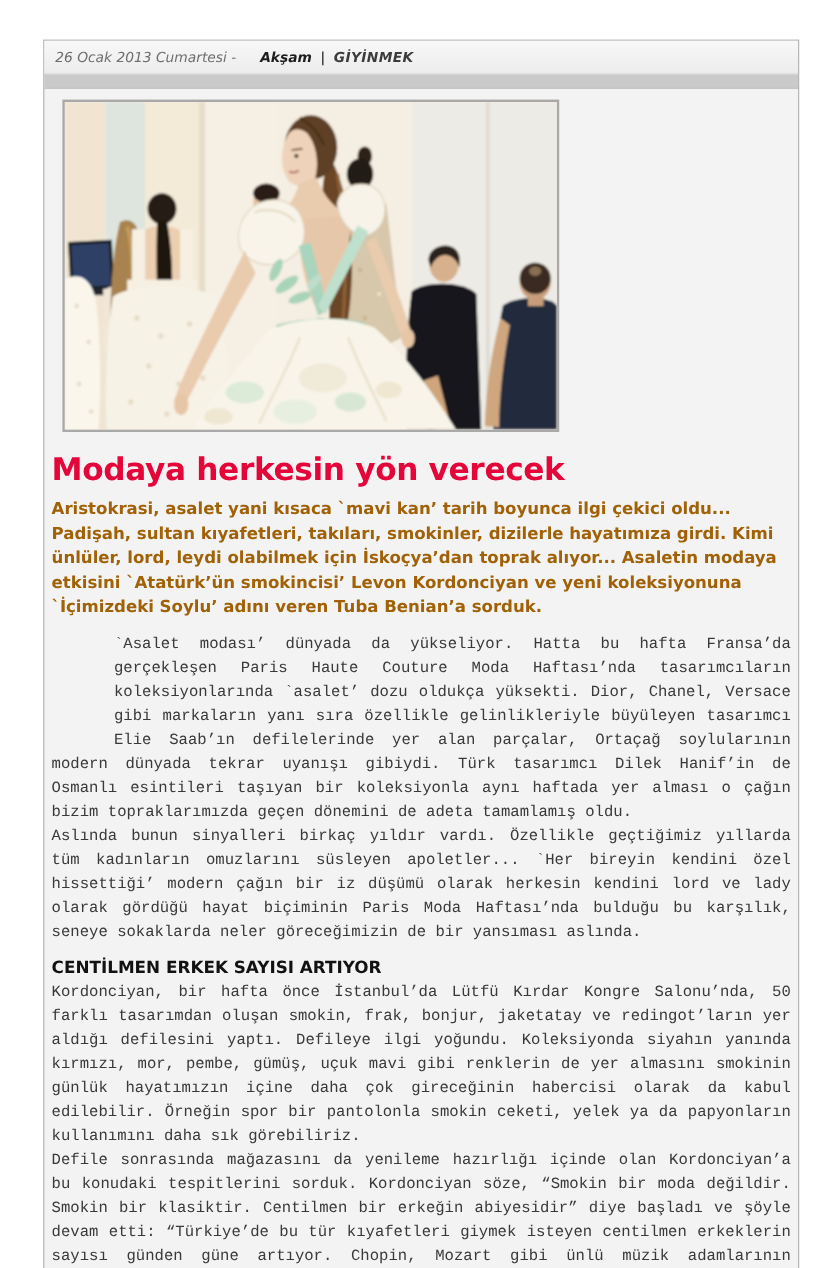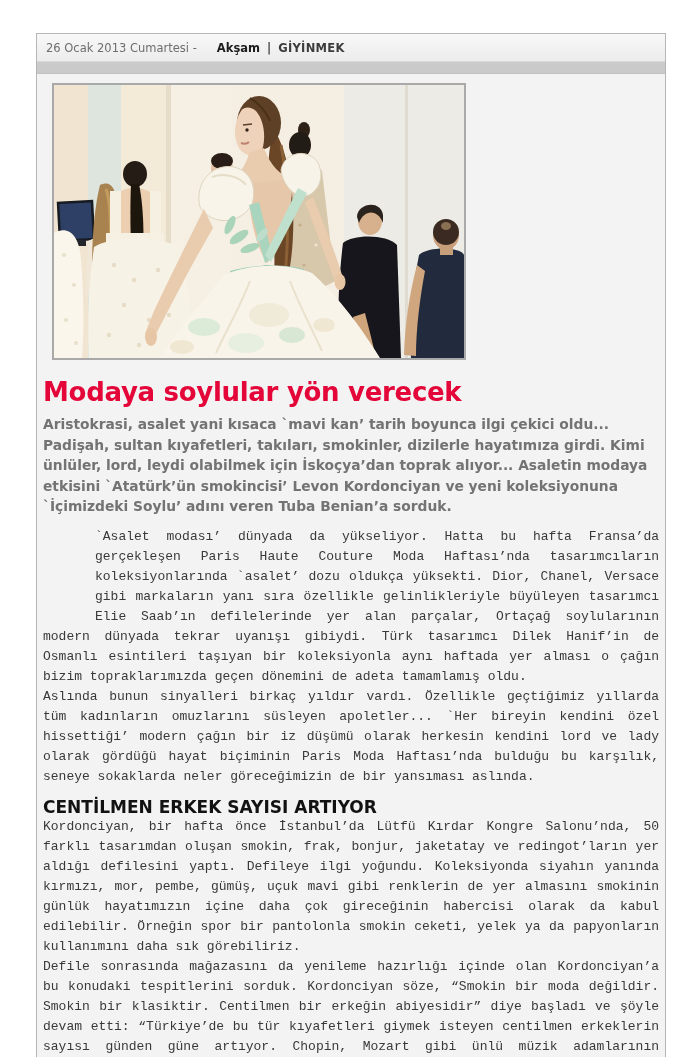--- a/index.html
+++ b/index.html
@@ -3,37 +3,37 @@
 <meta charset="utf-8">
 <style>
   * { margin:0; padding:0; box-sizing:border-box; }
   html,body { width:700px; height:1057px; background:#ffffff; overflow:hidden;
               font-family:"DejaVu Sans","Liberation Sans",sans-serif; }
   .page { position:absolute; left:36px; top:33px; width:630px; min-height:990px;
           background:#f3f3f3; border:1px solid #b6b6b6; }
   .site-header { height:28px; display:flex; align-items:center;
                  background:linear-gradient(180deg,#f8f8f8,#ececec);
                  border-bottom:1px solid #dadada; padding:0 9px;
-                 font-size:11.5px; color:#6e6e6e; white-space:pre; }
+                 font-size:11.5px; color:#6e6e6e; white-space:pre;font-style:italic; }
   .site-header .brand { color:#1d1d1d; font-weight:bold; margin-left:20px; }
   .site-header .pipe { color:#444; font-weight:bold; margin:0 7px; }
   .site-header .section { color:#3c3c3c; font-weight:bold; letter-spacing:.3px; }
   .strip { height:12px; background:#cacaca; border-bottom:1px solid #c2c2c2; }
   .content { padding:9px 4px 18px 4px; }
   .photo-frame { width:414px; height:277px; margin-left:11px;
                  border:2px solid #a9a9a9; background:#f5eee2; }
   .photo-frame svg { display:block; width:100%; height:100%; }
   h1.headline { font-size:26px; font-weight:bold; color:#e40539;
                 margin:17px 2px 7px 2px; letter-spacing:-.3px; }
-  p.intro { font-weight:bold; font-size:13.8px; line-height:20.5px; color:#737373;
+  p.intro { font-weight:bold; font-size:13.8px; line-height:20.5px; color:#a16207;
             margin:0 2px 10px 2px; }
   .article { font-size:13px; line-height:20px; color:#393939; }
   .article::after { content:""; display:block; clear:both; }
   .article p { text-align:justify; margin:0 2px;font-family:Liberation Mono, monospace; }
-  .article h2 { font-size:17px; font-weight:bold; color:#121212; margin:0 2px; }
+  .article h2 { font-size:14px; font-weight:bold; color:#121212; margin:0 2px; }
   .article h2.gap { margin-top:10px; }
   .lead-float { float:left; width:54px; height:100px; }
 </style>
 </head>
 <body>
 
 <div class="page">
 
   <div class="site-header">
     <span>26 Ocak 2013 Cumartesi -</span>
@@ -173,21 +173,21 @@
             <path d="M236,196 C246,222 258,244 268,266" stroke="#eae1cc" stroke-width="2" fill="none"></path>
             <path d="M150,124 C136,152 116,192 100,226 C96,236 93,243 91,249 L100,253 C114,226 134,186 159,143 Z" fill="#e9cbad"></path>
             <ellipse cx="97" cy="252" rx="6" ry="9" fill="#e7c6a6"></ellipse>
             <path d="M259,112 C271,141 281,167 289,193 L281,197 C271,170 261,143 251,117 Z" fill="#e9cbad"></path>
             <ellipse cx="286" cy="197" rx="5.5" ry="8" fill="#e7c6a6"></ellipse>
           </g>
         </g>
       </svg>
     </figure>
 
-    <h1 class="headline">Modaya soylular yön verecek</h1>
+    <h1 class="headline">Modaya herkesin yön verecek</h1>
 
     <p class="intro">Aristokrasi, asalet yani kısaca `mavi kan’ tarih boyunca ilgi çekici oldu... Padişah, sultan kıyafetleri, takıları, smokinler, dizilerle hayatımıza girdi. Kimi ünlüler, lord, leydi olabilmek için İskoçya’dan toprak alıyor... Asaletin modaya etkisini `Atatürk’ün smokincisi’ Levon Kordonciyan ve yeni koleksiyonuna `İçimizdeki Soylu’ adını veren Tuba Benian’a sorduk.</p>
 
     <div class="article">
       <div class="lead-float"></div>
       <p>`Asalet modası’ dünyada da yükseliyor. Hatta bu hafta Fransa’da gerçekleşen Paris Haute Couture Moda Haftası’nda tasarımcıların koleksiyonlarında `asalet’ dozu oldukça yüksekti. Dior, Chanel, Versace gibi markaların yanı sıra özellikle gelinlikleriyle büyüleyen tasarımcı Elie Saab’ın defilelerinde yer alan parçalar, Ortaçağ soylularının modern dünyada tekrar uyanışı gibiydi. Türk tasarımcı Dilek Hanif’in de Osmanlı esintileri taşıyan bir koleksiyonla aynı haftada yer alması o çağın bizim topraklarımızda geçen dönemini de adeta tamamlamış oldu.</p>
       <p>Aslında bunun sinyalleri birkaç yıldır vardı. Özellikle geçtiğimiz yıllarda tüm kadınların omuzlarını süsleyen apoletler... `Her bireyin kendini özel hissettiği’ modern çağın bir iz düşümü olarak herkesin kendini lord ve lady olarak gördüğü hayat biçiminin Paris Moda Haftası’nda bulduğu bu karşılık, seneye sokaklarda neler göreceğimizin de bir yansıması aslında.</p>
       <h2 class="gap">CENTİLMEN ERKEK SAYISI ARTIYOR</h2>
       <p>Kordonciyan, bir hafta önce İstanbul’da Lütfü Kırdar Kongre Salonu’nda, 50 farklı tasarımdan oluşan smokin, frak, bonjur, jaketatay ve redingot’ların yer aldığı defilesini yaptı. Defileye ilgi yoğundu. Koleksiyonda siyahın yanında kırmızı, mor, pembe, gümüş, uçuk mavi gibi renklerin de yer almasını smokinin günlük hayatımızın içine daha çok gireceğinin habercisi olarak da kabul edilebilir.  Örneğin spor bir pantolonla smokin ceketi, yelek ya da papyonların kullanımını daha sık görebiliriz.</p>
       <p>Defile sonrasında mağazasını da yenileme hazırlığı içinde olan Kordonciyan’a bu konudaki tespitlerini sorduk. Kordonciyan söze, “Smokin bir moda değildir. Smokin bir klasiktir. Centilmen bir erkeğin abiyesidir” diye başladı ve şöyle devam etti: “Türkiye’de bu tür kıyafetleri giymek isteyen centilmen erkeklerin sayısı günden güne artıyor.  Chopin, Mozart gibi ünlü müzik adamlarının resimlerini bana getirerek birebir o kıyafetleri tasarlamamı isteyen müşterilerim var. Redingot, bonjur, jaketatay, smokin ve frak, yani centilmen beyefendilerin abiyesini tanıtan defileler, sinema filmleri, televizyon dizileri veya dergiler de bu tür kıyafetlerin giyilmesinde büyük etki yaratıyor.”</p>

